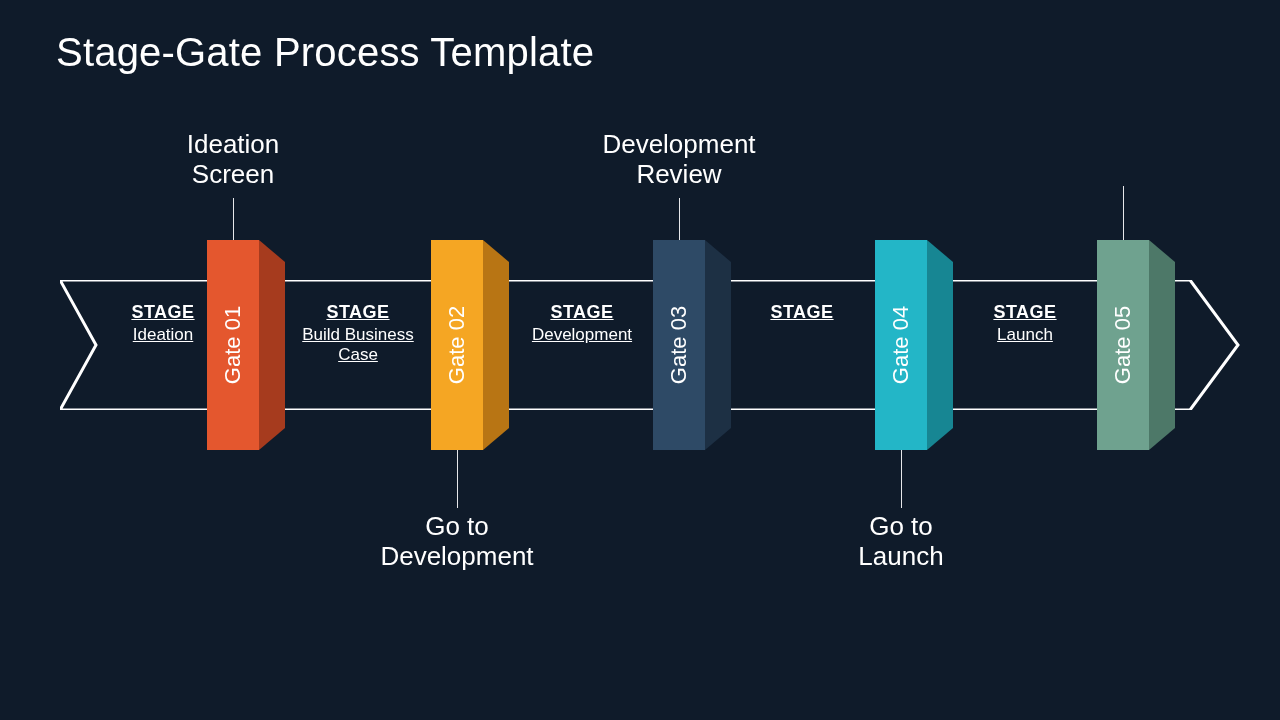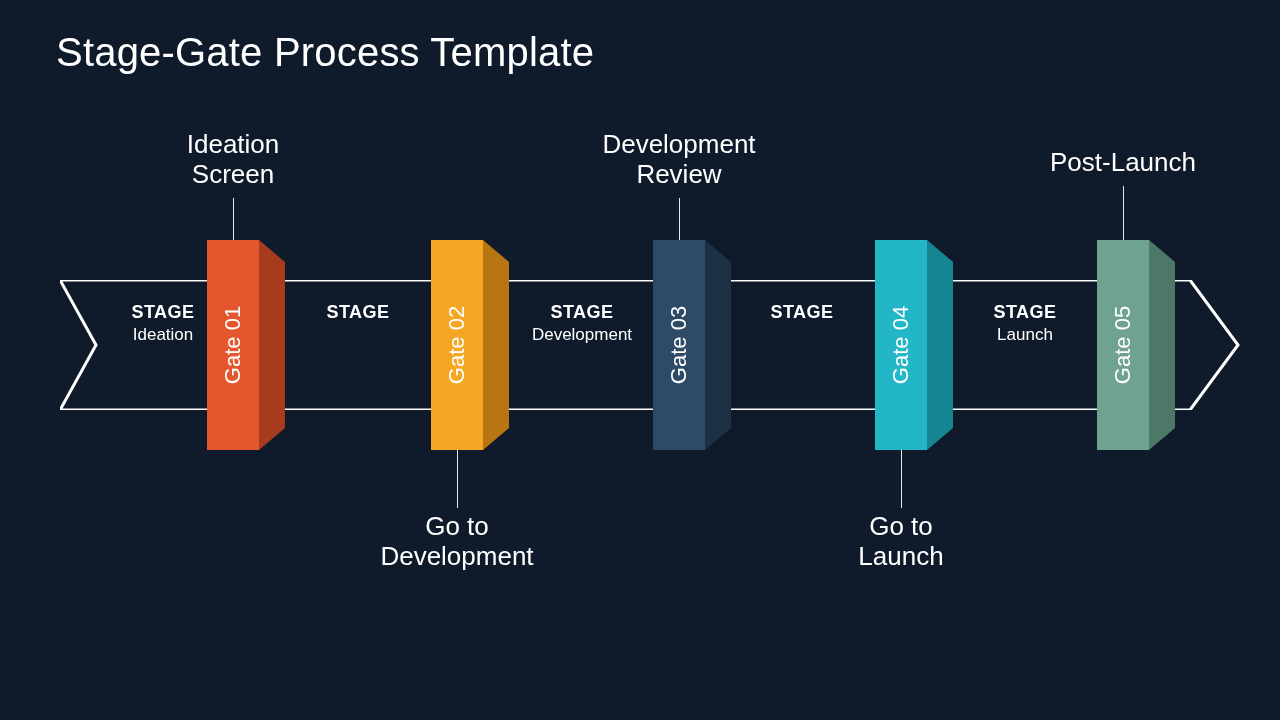--- a/index.html
+++ b/index.html
@@ -35,20 +35,21 @@
     pointer-events: none;
   }
 
   
   .stage {
     position: absolute;
     top: 302px;
     width: 170px;
     text-align: center;
     color: #fff;
+    text-decoration: underline;
   }
   .stage .hd {
     font-size: 18px;
     font-weight: 700;
     letter-spacing: .5px;
   }
   .stage .sub {
     margin-top: 2px;
     font-size: 17px;
     font-weight: 400;
@@ -134,20 +135,21 @@
   <svg class="arrow-band" viewBox="0 0 1180 130">
     <polygon points="0,0 1130,0 1178,65 1130,130 0,130 36,65" fill="#0f1b2a" stroke="#ffffff" stroke-width="3" stroke-linejoin="miter"></polygon>
   </svg>
 
   <div class="stage" style="left:78px">
     <div class="hd">STAGE</div>
     <div class="sub">Ideation</div>
   </div>
   <div class="stage" style="left:273px">
     <div class="hd">STAGE</div>
+    <div class="sub">Build Business<br>Case</div>
   </div>
   <div class="stage" style="left:497px">
     <div class="hd">STAGE</div>
     <div class="sub">Development</div>
   </div>
   <div class="stage" style="left:717px">
     <div class="hd">STAGE</div>
   </div>
   <div class="stage" style="left:940px">
     <div class="hd">STAGE</div>
@@ -204,16 +206,15 @@
 
   <div class="callout" style="left:327px; top:512px">Go to<br>Development</div>
   <div class="leader" style="left:457px; top:450px; height:58px"></div>
 
   <div class="callout" style="left:549px; top:130px">Development<br>Review</div>
   <div class="leader" style="left:679px; top:198px; height:42px"></div>
 
   <div class="callout" style="left:771px; top:512px">Go to<br>Launch</div>
   <div class="leader" style="left:901px; top:450px; height:58px"></div>
 
-  <div class="callout" style="left:993px; top:148px">Post-Launch</div>
   <div class="leader" style="left:1123px; top:186px; height:54px"></div>
 
 </div>
 
 </body></html>

